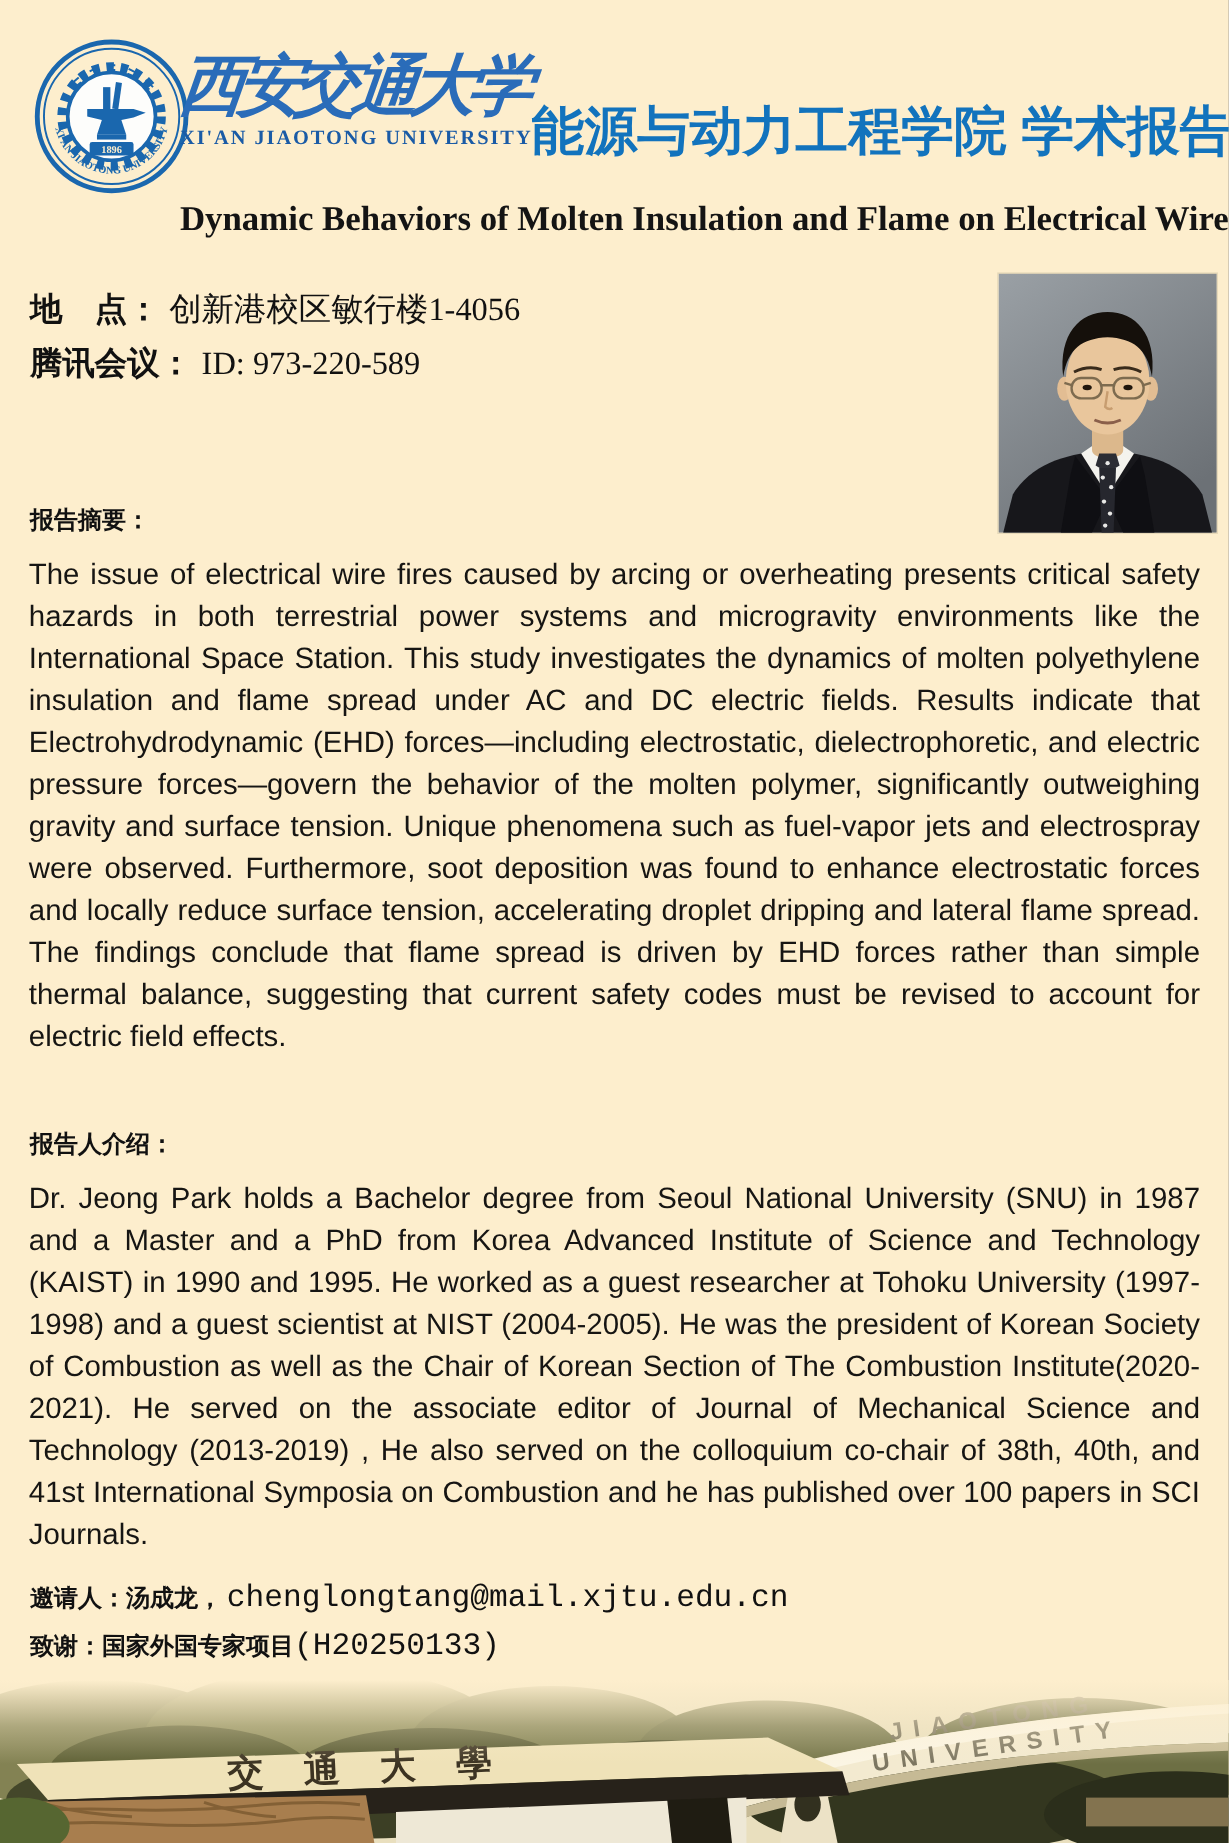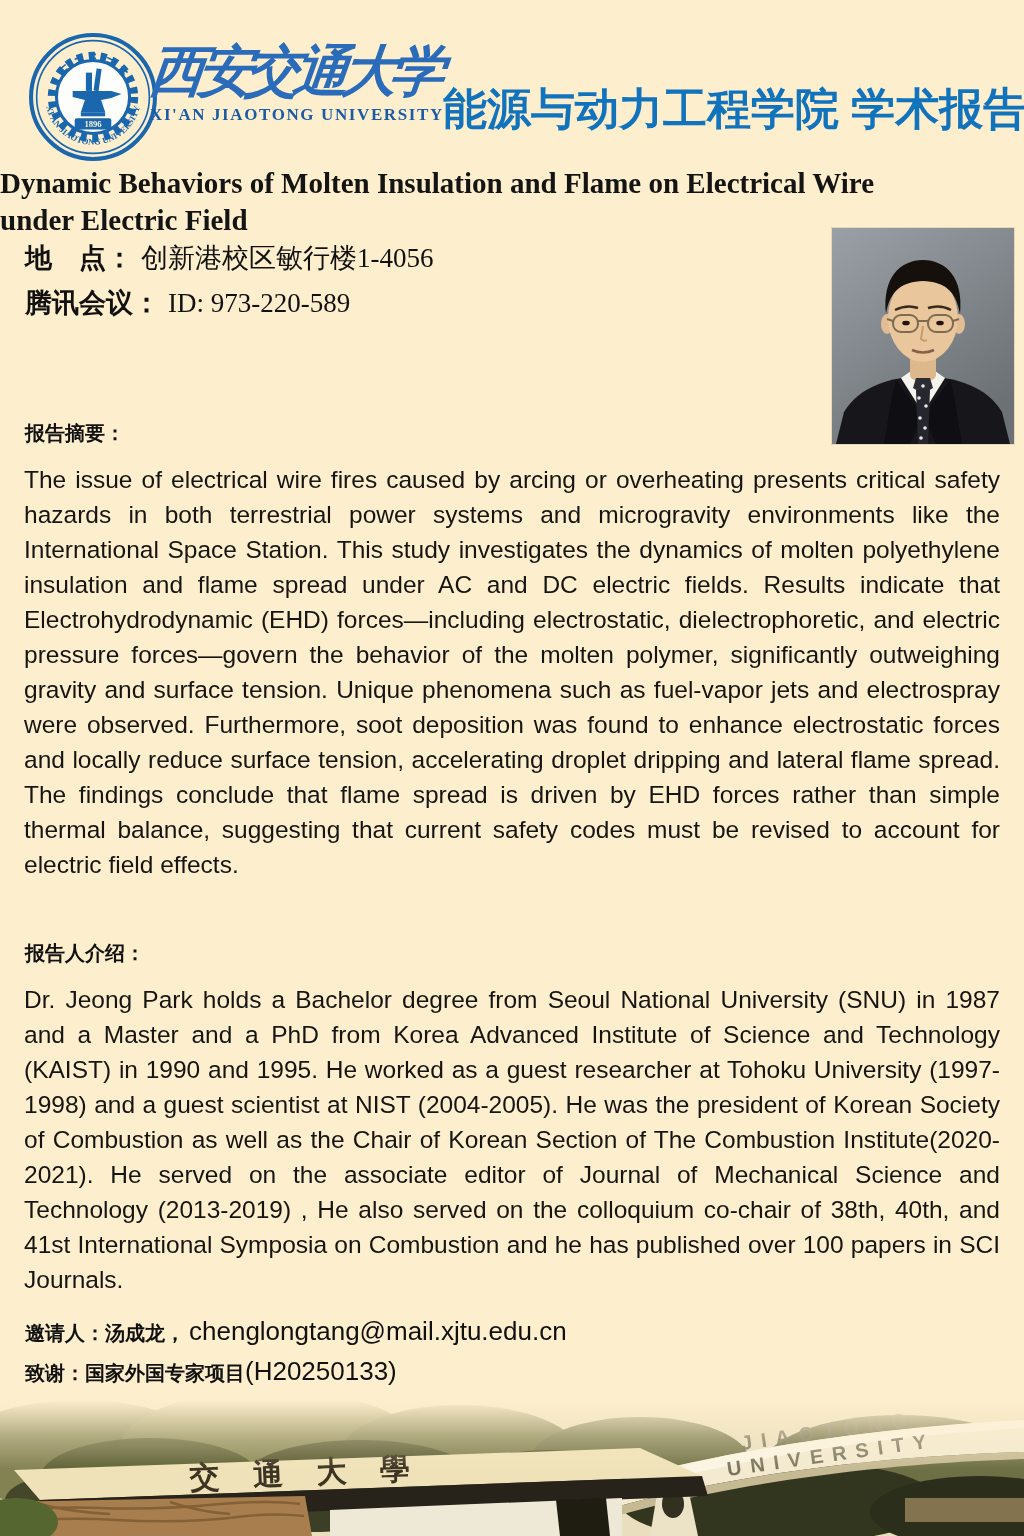--- a/index.html
+++ b/index.html
@@ -20,21 +20,21 @@
     font-family:"Liberation Serif",serif;font-weight:700;
     font-size:17px;letter-spacing:1.6px;color:#1a5ba6;margin-top:6px;white-space:nowrap;
   }
   .dept-title{
     position:absolute;left:443px;top:80px;
     font-family:"Liberation Sans",sans-serif;font-weight:800;
     font-size:44px;color:#1273bd;white-space:nowrap;letter-spacing:0px;
   }
   
   .sem-title{
-    position:absolute;left:0;top:165px;width:1024px;text-align:left;
+    position:absolute;left:0;top:165px;width:1024px;text-align:right;
     font-family:"Liberation Serif",serif;font-weight:700;font-size:29px;
     line-height:37px;color:#141414;
   }
   
   .info-block{position:absolute;left:25px;top:236px;width:800px;}
   .info-row{height:45px;line-height:45px;white-space:nowrap;}
   .zh-label{
     font-family:"Liberation Sans",sans-serif;font-weight:700;font-size:27px;color:#111;
   }
   .serif-value{font-family:"Liberation Serif",serif;font-size:27px;color:#111;margin-left:8px;}
@@ -47,21 +47,21 @@
     position:absolute;left:24px;width:976px;
     font-family:Liberation Sans, sans-serif;font-size:24.5px;line-height:35px;
     text-align:justify;color:#161513;
   }
   
   .photo{position:absolute;left:832px;top:228px;width:182px;height:216px;box-shadow:0 0 0 1px #e7d9b8;}
   .photo svg{display:block;width:100%;height:100%;}
   
   .footer-row{position:absolute;left:25px;white-space:nowrap;line-height:38px;}
   .zh-strong{font-family:"Liberation Sans",sans-serif;font-weight:700;font-size:20px;color:#111;}
-  .serif-small{font-family:Liberation Sans, sans-serif;font-size:26px;color:#111;}
+  .serif-small{font-family:Liberation Mono, monospace;font-size:26px;color:#111;}
   
   .campus-wrap{position:absolute;left:0;bottom:0;width:1024px;height:136px;}
   .campus-wrap svg{display:block;width:100%;height:100%;}
   .arch-text{font-family:"Liberation Sans",sans-serif;font-weight:700;}
   .gate-text{font-family:"Liberation Serif",serif;font-weight:700;}
   .ring-text{font-family:"Liberation Serif",serif;font-weight:700;}
 </style>
 </head>
 <body>
 
@@ -103,21 +103,20 @@
   </div>
 
   <div class="calli-block">
     <div class="calligraphy">西安交通大学</div>
     <div class="univ-en">XI'AN JIAOTONG UNIVERSITY</div>
   </div>
   <div class="dept-title">能源与动力工程学院 学术报告</div>
 
   <div class="sem-title">
     <div>Dynamic Behaviors of Molten Insulation and Flame on Electrical Wire</div>
-    <div>under Electric Field</div>
   </div>
 
   <div class="info-block">
     <div class="info-row">
       <span class="zh-label">地　点：</span><span class="serif-value">创新港校区敏行楼1-4056</span>
     </div>
     <div class="info-row">
       <span class="zh-label">腾讯会议：</span><span class="serif-value">ID: 973-220-589</span>
     </div>
   </div>

